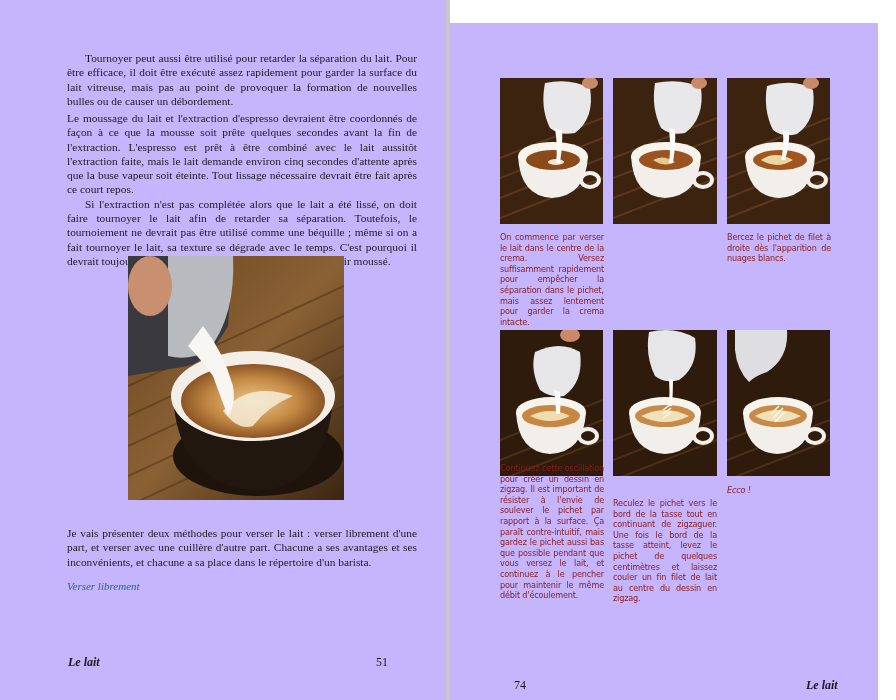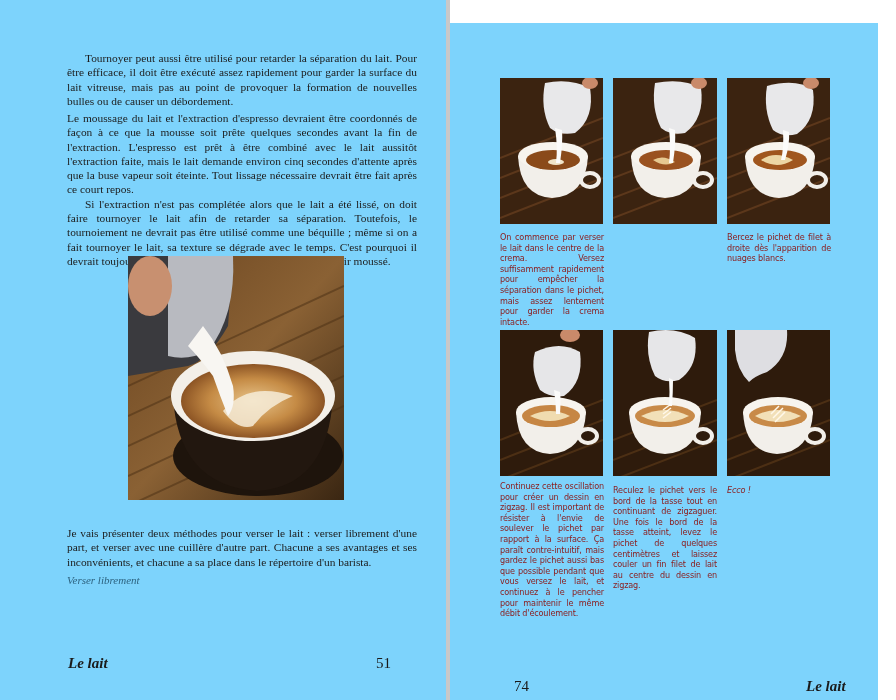--- a/index.html
+++ b/index.html
@@ -1,19 +1,19 @@
 <!DOCTYPE html>
 <html><head>
 <meta charset="utf-8">
 <style>
   * { box-sizing: border-box; margin: 0; padding: 0; }
   html, body { width: 896px; height: 700px; background: #ffffff; overflow: hidden; }
   body { position: relative; font-family: "DejaVu Serif", serif; color: #1a1a1a; }
 
-  .page { position: absolute; top: 0; height: 700px; background: #7dd3fc; }
+  .page { position: absolute; top: 0; height: 700px; background: #c4b5fd; }
   .page-left { left: 0; width: 446px; }
   .page-right { left: 450px; width: 428px; margin-top: 23px; }
   .gutter { position: absolute; left: 446px; top: 0; width: 4px; height: 700px; background: #c8c8c8; }
 
   .body-text {
     position: absolute; left: 67px; width: 350px;
     font-family: "Liberation Serif", serif; font-size: 11.4px; line-height: 14.3px;
     text-align: justify; color: #1c1c1c;
   }
   .body-text p { margin: 0; }
@@ -27,21 +27,21 @@
     color: #3a2a1c; line-height: 15px;
   }
 
   .block1 { top: 51px; }
   .block2 { top: 111px; }
   .block3 { top: 515px; }
 
   .photo { position: absolute; overflow: hidden; }
   .main-photo { left: 128px; top: 256px; width: 216px; height: 244px; }
 
-  .footer { position: absolute; top: 655px; font-family: "Liberation Serif", serif; font-size: 15px; color: #1a1a1a; }
+  .footer { position: absolute; top: 655px; font-family: "Liberation Serif", serif; font-size: 12px; color: #1a1a1a; }
   .footer-title { font-style: italic; font-weight: bold; }
 
   .step-photo { position: absolute; width: 103px; height: 146px; }
   .caption {
     position: absolute; width: 104px;
     font-family: "DejaVu Sans", sans-serif; font-size: 8.1px; line-height: 10.6px;
     color: #8b1a1a; text-align: justify; letter-spacing: -0.15px;
   }
   .caption.italic { font-style: italic; }
 </style>
@@ -88,21 +88,21 @@
       <path d="M95 155 Q120 125 165 140 Q140 150 125 170 Q110 175 95 155 Z" fill="#f6ecd8" opacity="0.85"></path>
       <path d="M0 0 L105 0 L100 70 Q80 105 60 110 L0 120 Z" fill="#3a3a3e"></path>
       <path d="M40 0 L105 0 Q108 60 80 95 Q60 105 40 100 Z" fill="#b8bac0"></path>
       <path d="M75 70 Q95 95 105 130 Q108 150 100 160 Q92 140 85 120 Q70 100 60 90 Z" fill="#f8f6f2"></path>
       <ellipse cx="22" cy="30" rx="22" ry="30" fill="#c89070"></ellipse>
     </svg>
   </div>
 
   <div class="body-text block3">
     <p style="margin-top:11px;">Je vais présenter deux méthodes pour verser le lait : verser librement d'une part, et verser avec une cuillère d'autre part. Chacune a ses avantages et ses inconvénients, et chacune a sa place dans le répertoire d'un barista.</p>
-    <p class="subhead-italic" style="margin-top:4px;">Verser librement</p>
+    <p class="subhead-italic" style="margin-top:10px;">Verser librement</p>
   </div>
 
   <div class="footer footer-title" style="left:68px;">Le lait</div>
   <div class="footer" style="left:376px;">51</div>
 </div>
 
 <div class="gutter"></div>
 
 <div class="page page-right">
 
@@ -214,19 +214,19 @@
       <path d="M16 82 Q18 122 50 124 Q84 122 86 82 Z" fill="#f2efea"></path>
       <ellipse cx="51" cy="82" rx="35" ry="15" fill="#f7f4ee"></ellipse>
       <ellipse cx="51" cy="86" rx="29" ry="11" fill="#c88a48"></ellipse>
       <path d="M28 86 Q50 74 74 86 Q50 98 28 86Z" fill="#f2e0b8"></path>
       <path d="M46 88 l10 -10 M44 84 l8 -8 M48 92 l10 -10" stroke="#fff8ea" stroke-width="1.5"></path>
       <ellipse cx="88" cy="106" rx="9" ry="7" fill="none" stroke="#f2efea" stroke-width="4"></ellipse>
       <path d="M8 0 L60 0 Q62 28 40 42 Q28 46 22 52 Q10 40 8 20 Z" fill="#dedee2"></path>
     </svg>
   </div>
 
-  <div class="caption" style="left:50px; top:458px;">Continuez cette oscillation pour créer un dessin en zigzag. Il est important de résister à l'envie de soulever le pichet par rapport à la surface. Ça paraît contre-intuitif, mais gardez le pichet aussi bas que possible pendant que vous versez le lait, et continuez à le pencher pour maintenir le même débit d'écoulement.</div>
-  <div class="caption" style="left:163px; top:462px;">Reculez le pichet vers le bord de la tasse tout en continuant de zigzaguer. Une fois le bord de la tasse atteint, levez le pichet de quelques centimètres et laissez couler un fin filet de lait au centre du dessin en zigzag.</div>
+  <div class="caption" style="left:50px; top:440px;">Continuez cette oscillation pour créer un dessin en zigzag. Il est important de résister à l'envie de soulever le pichet par rapport à la surface. Ça paraît contre-intuitif, mais gardez le pichet aussi bas que possible pendant que vous versez le lait, et continuez à le pencher pour maintenir le même débit d'écoulement.</div>
+  <div class="caption" style="left:163px; top:475px;">Reculez le pichet vers le bord de la tasse tout en continuant de zigzaguer. Une fois le bord de la tasse atteint, levez le pichet de quelques centimètres et laissez couler un fin filet de lait au centre du dessin en zigzag.</div>
   <div class="caption italic" style="left:277px; top:462px;">Ecco !</div>
 
   <div class="footer" style="left:64px;">74</div>
   <div class="footer footer-title" style="left:356px;">Le lait</div>
 </div>
 
 </body></html>

